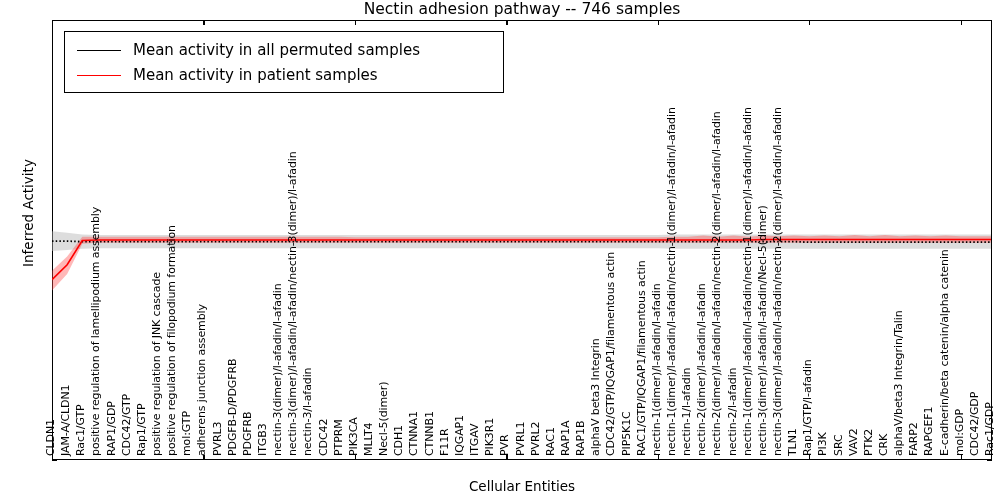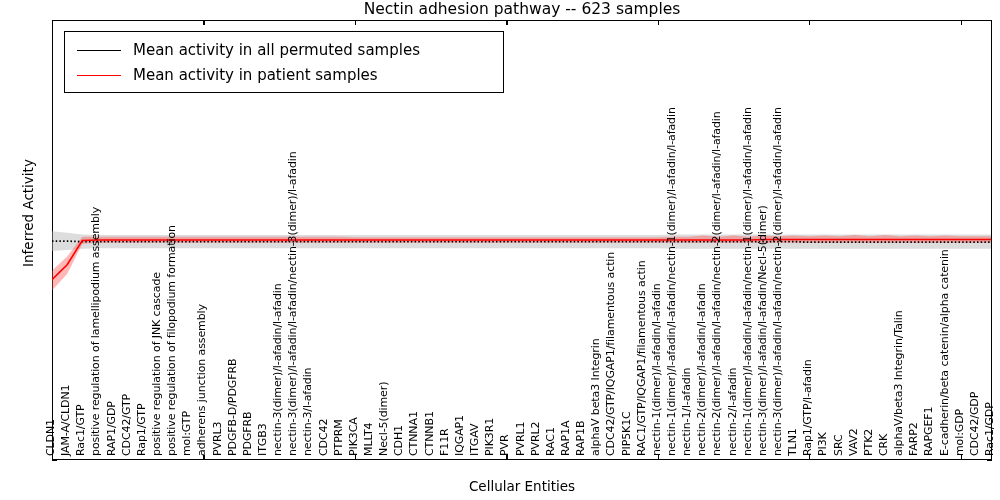--- a/index.html
+++ b/index.html
@@ -43,21 +43,21 @@
   .lgrow{display:flex;align-items:center;height:25px;}
   .lgline{width:44px;height:0;border-top:1.6px solid #000;margin-right:12px;margin-left:2px;}
   .lgline.red{border-top-color:#ff0000;}
   .lgtext{font-size:15px;line-height:15px;}
 </style>
 </head>
 <body>
 
 <div id="fig">
 
-  <div id="title">Nectin adhesion pathway -- 623 samples</div>
+  <div id="title">Nectin adhesion pathway -- 746 samples</div>
 
   <div id="ylabel">Inferred Activity</div>
   <div id="yticks">
       <div class="ytickmark" style="top: 20px;"></div>
       <div class="ytickmark r" style="top: 20px;"></div>
       <div class="ytickmark" style="top: 75px;"></div>
       <div class="ytickmark r" style="top: 75px;"></div>
       <div class="ytickmark" style="top: 130px;"></div>
       <div class="ytickmark r" style="top: 130px;"></div>
       <div class="ytickmark" style="top: 185px;"></div>

